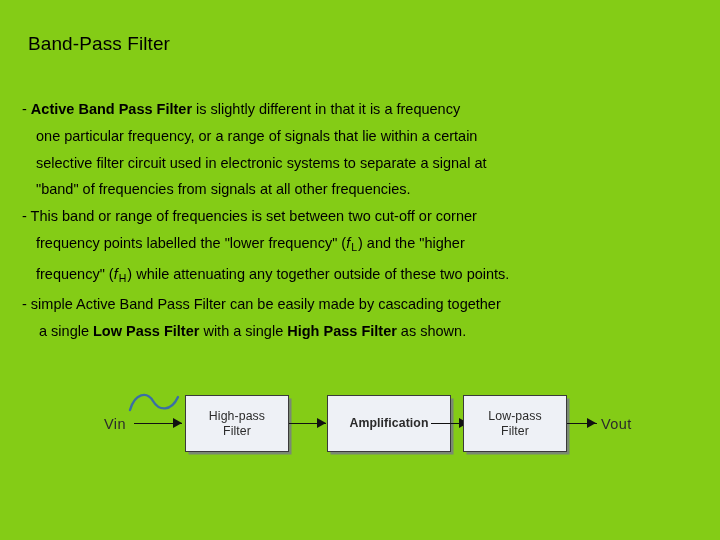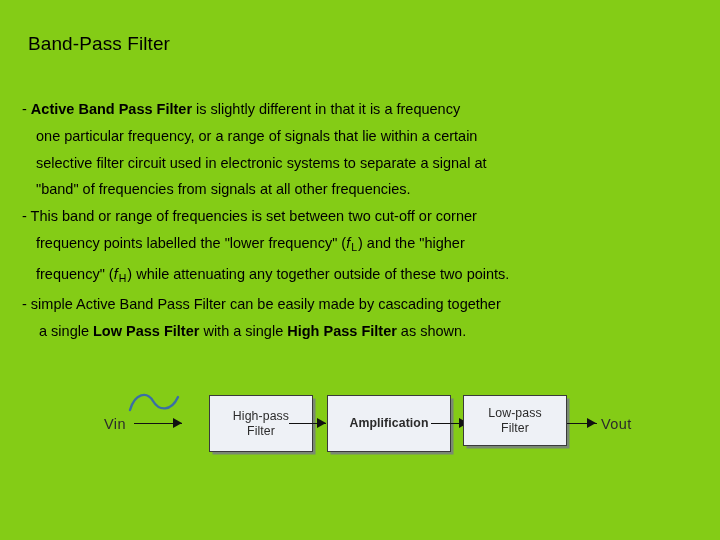--- a/index.html
+++ b/index.html
@@ -151,40 +151,40 @@
 
     <div class="dg-label" style="left:104px; top:38px;">Vin</div>
 
     <svg class="sinewave" style="left:128px; top:11px;" width="62" height="26" viewBox="0 0 62 26">
       <path d="M2,21 C7,4 19,2 25,12 C31,22 43,23 50,8" fill="none" stroke="#3a6ea5" stroke-width="2.4" stroke-linecap="round"></path>
     </svg>
 
     <div class="wire" style="left:134px; top:45px; width:48px;"></div>
     <div class="arrowhead" style="left:173px; top:39.5px;"></div>
 
-    <div class="blk" style="left:185px; top:17px; width:104px; height:57px;margin-left:24px;">
+    <div class="blk" style="left:185px; top:17px; width:104px; height:57px;">
       <div>
         <div>High-pass</div>
         <div>Filter</div>
       </div>
     </div>
 
     <div class="wire" style="left:289px; top:45px; width:37px;"></div>
     <div class="arrowhead" style="left:317px; top:39.5px;"></div>
 
     <div class="blk" style="left:327px; top:17px; width:124px; height:57px;font-weight:bold;">
       <div>
         <div>Amplification</div>
       </div>
     </div>
 
     <div class="wire" style="left:431px; top:45px; width:37px;"></div>
     <div class="arrowhead" style="left:459px; top:39.5px;"></div>
 
-    <div class="blk" style="left:463px; top:17px; width:104px; height:51px;">
+    <div class="blk" style="left:463px; top:17px; width:104px; height:57px;">
       <div>
         <div>Low-pass</div>
         <div>Filter</div>
       </div>
     </div>
 
     <div class="wire" style="left:567px; top:45px; width:30px;"></div>
     <div class="arrowhead" style="left:587px; top:39.5px;"></div>
 
     <div class="dg-label" style="left:601px; top:38px;">Vout</div>

